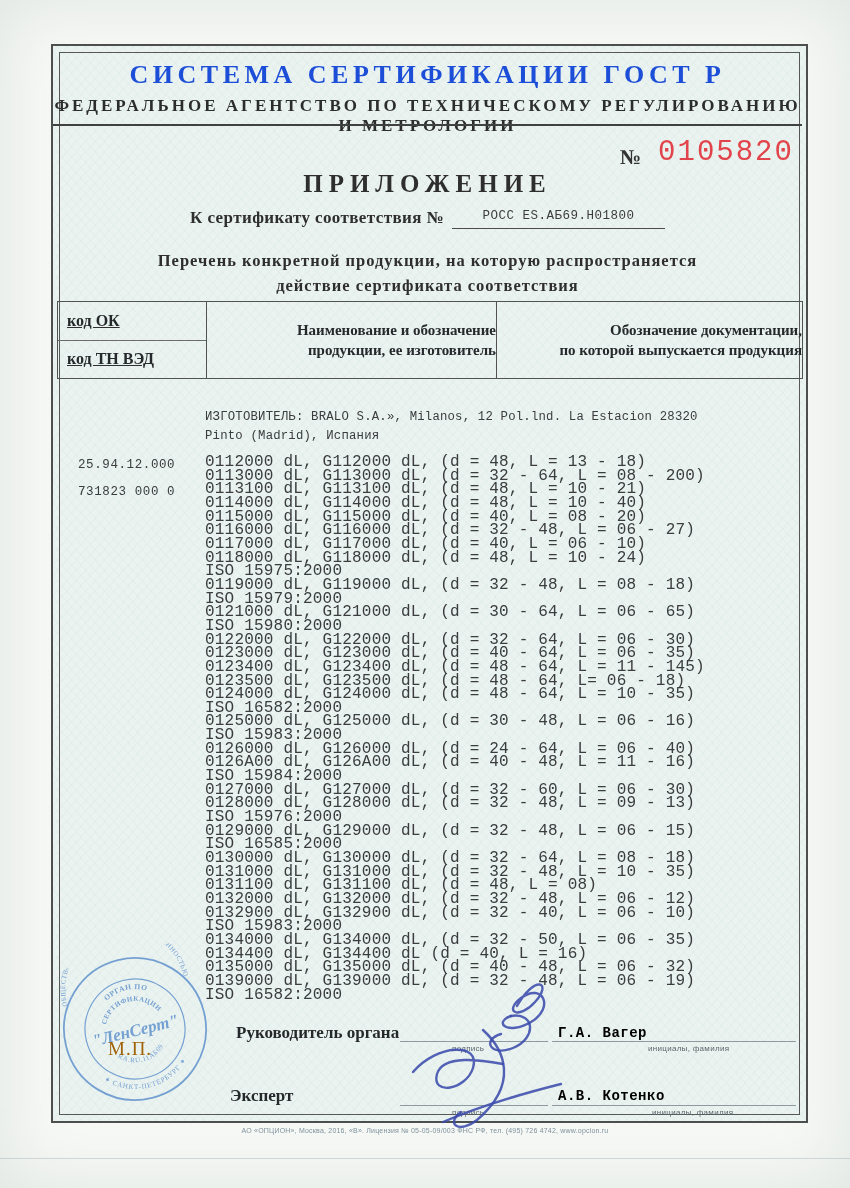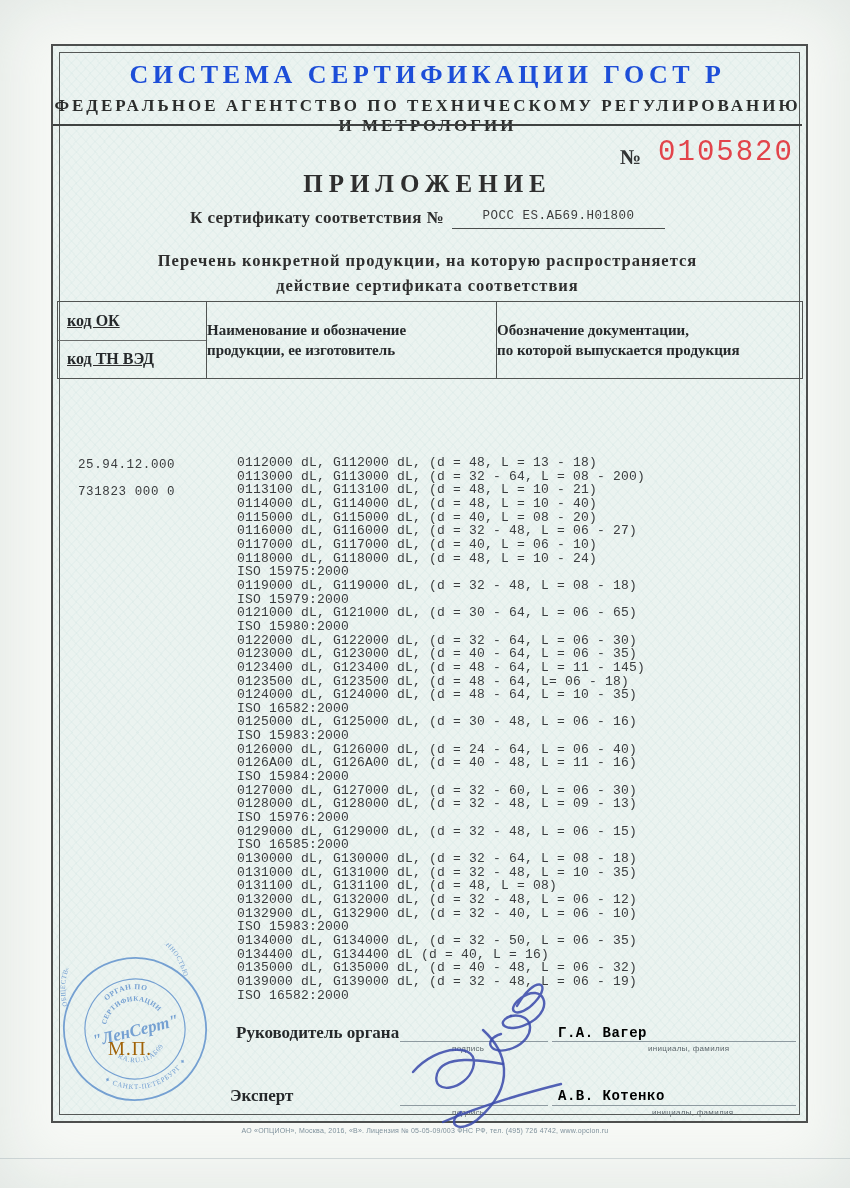--- a/index.html
+++ b/index.html
@@ -50,26 +50,26 @@
   
   .tbl{
     position:absolute;left:57px;top:301px;width:744px;height:76px;
     border:1.5px solid #505352;display:flex;
   }
   .tbl .c1{width:148px;border-right:1px solid #505352;display:flex;flex-direction:column;text-decoration:underline;}
   .tbl .c1 .cell{flex:1;display:flex;align-items:center;padding-left:9px;font-size:16px;font-weight:600;color:#26292b;}
   .tbl .c1 .cell:first-child{border-bottom:1px solid #6a6d6c;}
   .tbl .c2{width:289px;border-right:1px solid #505352;}
   .tbl .c3{flex:1;}
-  .tbl .hd{display:flex;flex-direction:column;justify-content:center;align-items:flex-start;height:100%;
+  .tbl .hd{display:flex;flex-direction:column;justify-content:center;align-items:flex-end;height:100%;
     font-size:15px;font-weight:600;line-height:20px;color:#26292b;text-align:center;}
   
   .mono{font-family:"Liberation Mono","DejaVu Sans Mono",monospace;color:#3a3c3e;}
   .manufacturer{left:205px;top:408px;font-size:12.3px;line-height:19px;letter-spacing:.2px;}
-  .product-list{left:205px;top:456px;font-size:13px;line-height:13.65px;letter-spacing:.2px;white-space:pre;margin-left:32px;}
+  .product-list{left:205px;top:456px;font-size:16px;line-height:13.65px;letter-spacing:.2px;white-space:pre;}
   .ok-code{left:78px;top:458px;font-size:12.5px;letter-spacing:.6px;}
   .tnved-code{left:78px;top:485px;font-size:12.5px;letter-spacing:.6px;}
   
   .sig-label{font-size:17px;font-weight:bold;color:#26292b;}
   .sig-line{height:0;border-top:1px solid #8e9aa0;}
   .sig-caption{font-size:8px;color:#5c666b;font-family:"Liberation Sans",sans-serif;letter-spacing:.3px;}
   .sig-name{font-family:"Liberation Mono","DejaVu Sans Mono",monospace;font-size:14px;font-weight:bold;color:#000000;letter-spacing:.5px;}
   .mp{left:108px;top:1038px;font-size:19px;color:#a16207;letter-spacing:1px;z-index:4;}
   
   .stamp{position:absolute;left:60px;top:954px;width:150px;height:150px;transform:rotate(-14deg);opacity:.82;z-index:3;}
@@ -123,20 +123,24 @@
       </div>
     </div>
     <div class="c3">
       <div class="hd">
         <div>Обозначение документации,</div>
         <div>по которой выпускается продукция</div>
       </div>
     </div>
   </div>
 
+  <div class="abs mono manufacturer">
+    <div>ИЗГОТОВИТЕЛЬ: BRALO S.A.», Milanos, 12 Pol.lnd. La Estacion 28320</div>
+    <div>Pinto (Madrid), Испания</div>
+  </div>
 
   <div class="abs mono ok-code">25.94.12.000</div>
   <div class="abs mono tnved-code">731823 000 0</div>
 
   <div class="abs mono product-list"><div>0112000 dL, G112000 dL, (d = 48, L = 13 - 18)</div><div>0113000 dL, G113000 dL, (d = 32 - 64, L = 08 - 200)</div><div>0113100 dL, G113100 dL, (d = 48, L = 10 - 21)</div><div>0114000 dL, G114000 dL, (d = 48, L = 10 - 40)</div><div>0115000 dL, G115000 dL, (d = 40, L = 08 - 20)</div><div>0116000 dL, G116000 dL, (d = 32 - 48, L = 06 - 27)</div><div>0117000 dL, G117000 dL, (d = 40, L = 06 - 10)</div><div>0118000 dL, G118000 dL, (d = 48, L = 10 - 24)</div><div>ISO 15975:2000</div><div>0119000 dL, G119000 dL, (d = 32 - 48, L = 08 - 18)</div><div>ISO 15979:2000</div><div>0121000 dL, G121000 dL, (d = 30 - 64, L = 06 - 65)</div><div>ISO 15980:2000</div><div>0122000 dL, G122000 dL, (d = 32 - 64, L = 06 - 30)</div><div>0123000 dL, G123000 dL, (d = 40 - 64, L = 06 - 35)</div><div>0123400 dL, G123400 dL, (d = 48 - 64, L = 11 - 145)</div><div>0123500 dL, G123500 dL, (d = 48 - 64, L= 06 - 18)</div><div>0124000 dL, G124000 dL, (d = 48 - 64, L = 10 - 35)</div><div>ISO 16582:2000</div><div>0125000 dL, G125000 dL, (d = 30 - 48, L = 06 - 16)</div><div>ISO 15983:2000</div><div>0126000 dL, G126000 dL, (d = 24 - 64, L = 06 - 40)</div><div>0126A00 dL, G126A00 dL, (d = 40 - 48, L = 11 - 16)</div><div>ISO 15984:2000</div><div>0127000 dL, G127000 dL, (d = 32 - 60, L = 06 - 30)</div><div>0128000 dL, G128000 dL, (d = 32 - 48, L = 09 - 13)</div><div>ISO 15976:2000</div><div>0129000 dL, G129000 dL, (d = 32 - 48, L = 06 - 15)</div><div>ISO 16585:2000</div><div>0130000 dL, G130000 dL, (d = 32 - 64, L = 08 - 18)</div><div>0131000 dL, G131000 dL, (d = 32 - 48, L = 10 - 35)</div><div>0131100 dL, G131100 dL, (d = 48, L = 08)</div><div>0132000 dL, G132000 dL, (d = 32 - 48, L = 06 - 12)</div><div>0132900 dL, G132900 dL, (d = 32 - 40, L = 06 - 10)</div><div>ISO 15983:2000</div><div>0134000 dL, G134000 dL, (d = 32 - 50, L = 06 - 35)</div><div>0134400 dL, G134400 dL (d = 40, L = 16)</div><div>0135000 dL, G135000 dL, (d = 40 - 48, L = 06 - 32)</div><div>0139000 dL, G139000 dL, (d = 32 - 48, L = 06 - 19)</div><div>ISO 16582:2000</div></div>
 
   <div class="abs sig-label" style="left:236px;top:1023px;">Руководитель органа</div>
   <div class="abs sig-line" style="left:400px;top:1041px;width:148px;"></div>
   <div class="abs sig-caption" style="left:452px;top:1044px;">подпись</div>
   <div class="abs sig-line" style="left:552px;top:1041px;width:244px;"></div>

